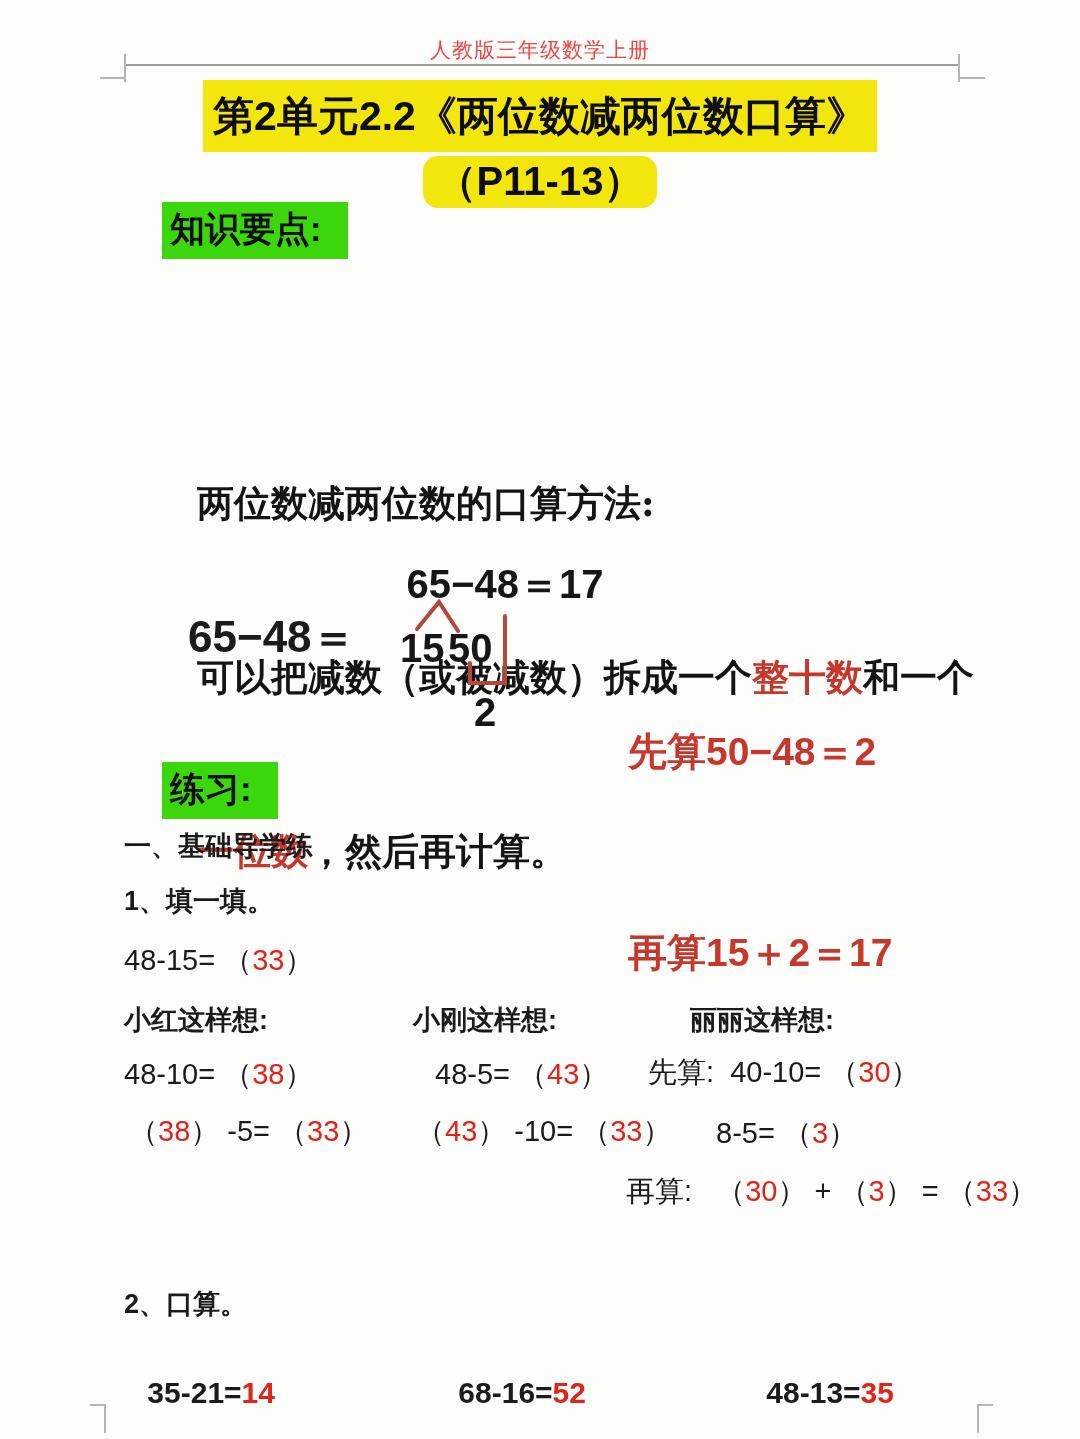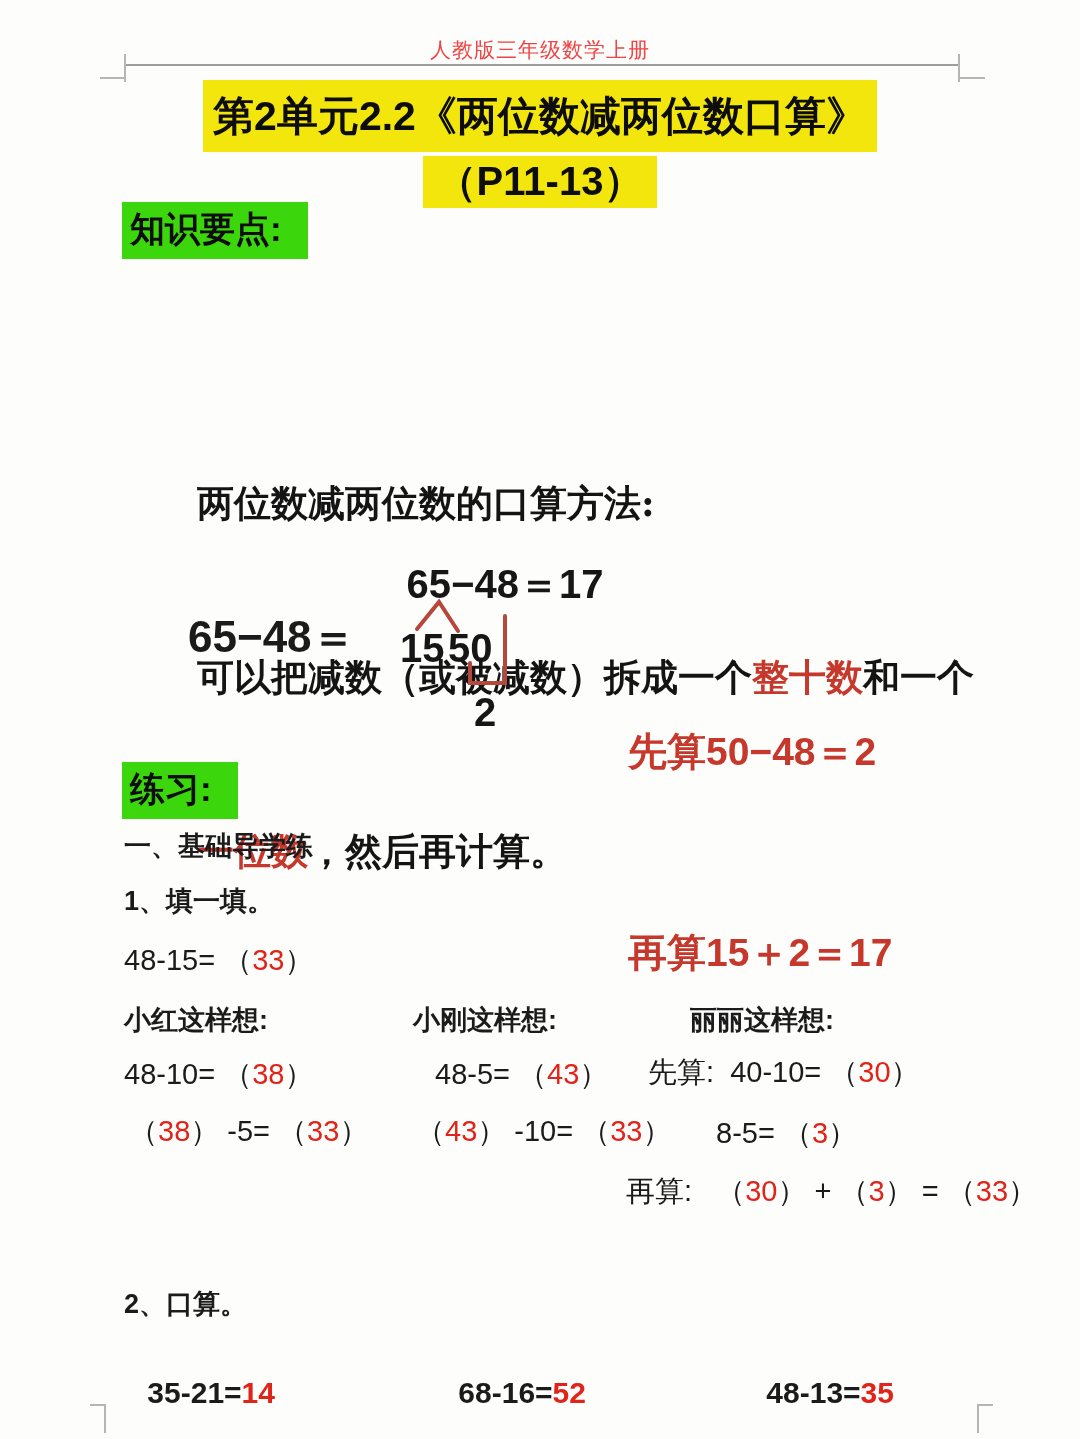--- a/index.html
+++ b/index.html
@@ -16,23 +16,23 @@
     font-family:"Liberation Sans",sans-serif;color:var(--ink);
   }
   .abs{position:absolute;}
   
   .doc-header{top:36px;left:0;width:100%;text-align:center;font-size:21px;color:#ef4444;letter-spacing:1px;}
   .rule{background:#9e9e9e;}
   .mark{background:#b5b5b5;}
   
   .title-block{top:80px;left:0;width:100%;text-align:center;line-height:1.18;}
   .hl-yellow{background:var(--highlight-yellow);}
-  .hl-green{background:var(--highlight-green);}
+  .hl-green{background:var(--highlight-green);margin-left:40px;}
   .title-line{display:inline-block;font-size:41px;font-weight:800;padding:12px 10px;color:#0d0d0d;}
-  .title-line2{font-size:40px;margin-top:4px;padding:2px 14px;}
+  .title-line2{font-size:40px;margin-top:4px;padding:2px 14px;border-radius:15px;}
   
   .sec-label{font-size:35px;font-weight:800;color:#0d0d0d;}
   .sec-label .hl-green{display:inline-block;padding:4px 26px 6px 8px;}
   
   .method{left:197px;top:358px;width:720px;font-family:"DejaVu Serif",serif;
           font-size:37px;line-height:58px;font-weight:600;color:#141414;white-space:pre;}
   .method .seg-red{color:var(--note-red);}
   
   .example-problem{left:188px;top:608px;font-size:44px;font-weight:700;}
   .decomp text{font-family:"Liberation Sans",sans-serif;font-weight:700;fill:#161616;}

